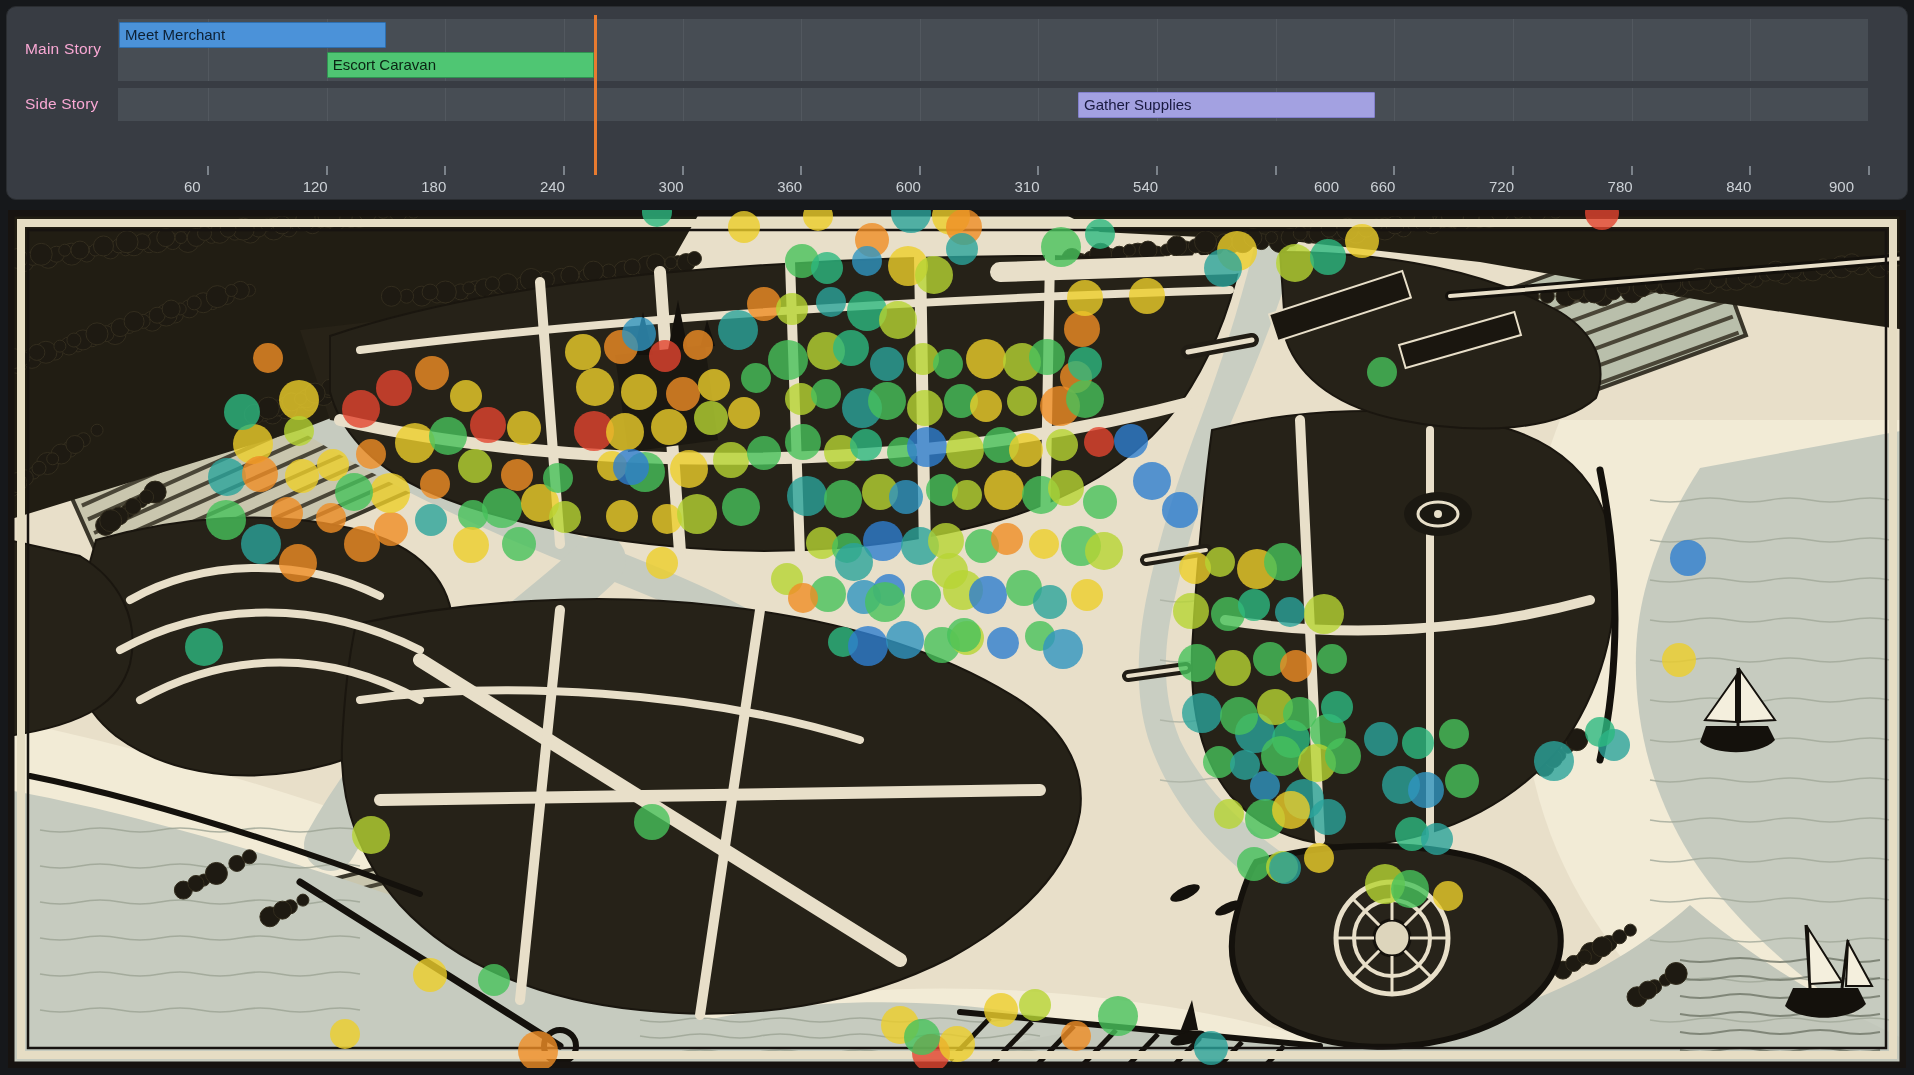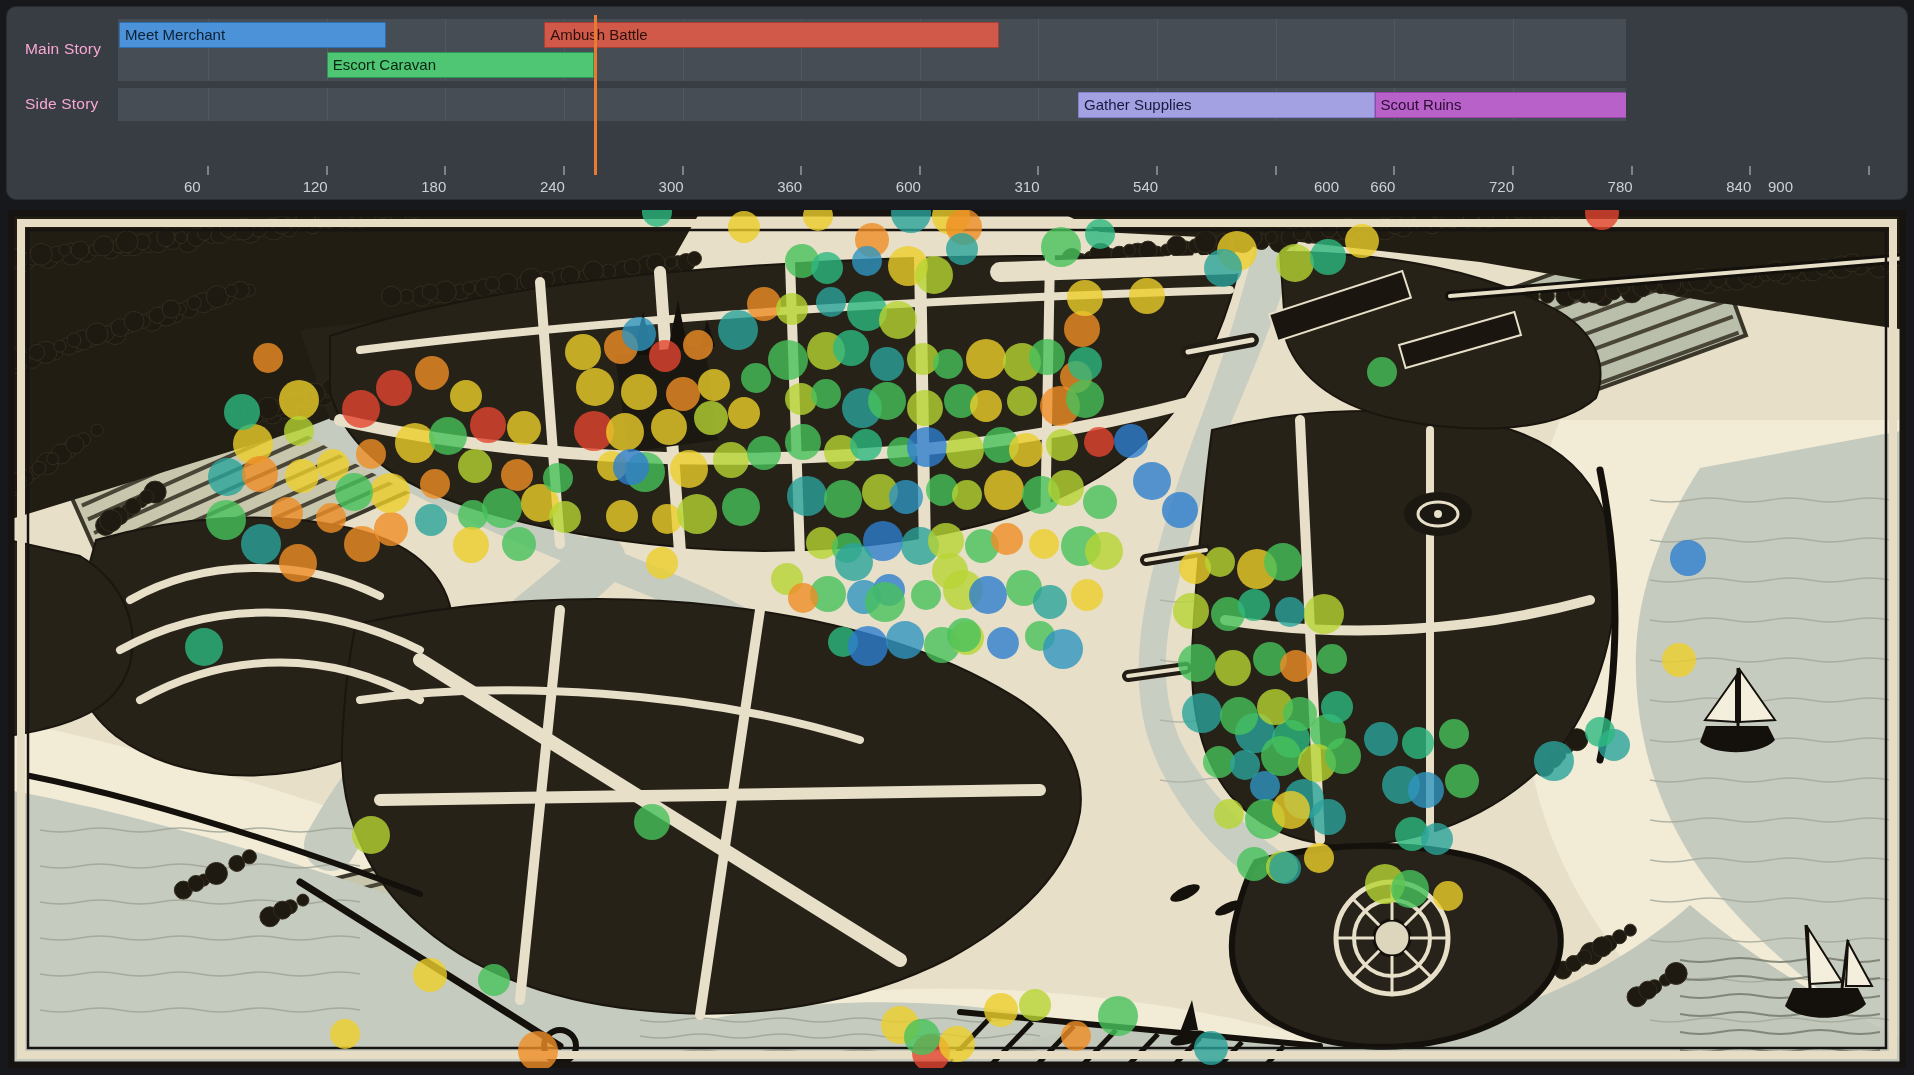--- a/index.html
+++ b/index.html
@@ -6,21 +6,21 @@
   body{
     width:1914px;height:1075px;overflow:hidden;position:relative;
     background:#16181b;font-family:"Liberation Sans",sans-serif;
   }
   
   .panel{
     position:absolute;left:6px;top:6px;width:1902px;height:194px;
     background:#383c43;border:1px solid #2a2d31;border-radius:10px;box-sizing:border-box;
   }
   .row-label{position:absolute;left:18px;font-size:15.5px;color:#f9a8d4;letter-spacing:.2px}
-  .track{position:absolute;left:111px;width:1508px;background:#474d54;overflow:hidden}
+  .track{position:absolute;left:111px;width:1750px;background:#474d54;overflow:hidden}
   #track-0{top:12px;height:62px}
   #track-1{top:81px;height:33px}
   .grid{position:absolute;top:0;bottom:0;width:1px;background:#52585f}
   .qbar{
     position:absolute;height:26px;box-sizing:border-box;border:1px solid;
     font-size:15px;line-height:23px;padding-left:5px;white-space:nowrap;overflow:hidden;
     border-radius:1px;font-weight:500;cursor:pointer;
   }
   .tick{position:absolute;top:159px;width:2px;height:9px;background:#7b828a}
   .tick-label{position:absolute;top:171px;width:48px;text-align:left;font-size:15px;color:#ccd1d6}
@@ -45,41 +45,39 @@
       <div class="grid" style="left: 801.824px;"></div>
       <div class="grid" style="left: 920.456px;"></div>
       <div class="grid" style="left: 1039.09px;"></div>
       <div class="grid" style="left: 1157.72px;"></div>
       <div class="grid" style="left: 1276.35px;"></div>
       <div class="grid" style="left: 1394.98px;"></div>
       <div class="grid" style="left: 1513.62px;"></div>
       <div class="grid" style="left: 1632.25px;"></div>
       <div class="grid" style="left: 1750.88px;"></div>
       <div class="qbar" style="left: 1.058px; width: 266.922px; top: 3px; background: rgb(75, 146, 217); border-color: rgb(46, 111, 176); color: rgb(13, 32, 51);">Meet Merchant</div>
-      <div class="qbar" style="left: 426.156px; width: 454.756px; top: 3px; background: rgb(208, 89, 74); border-color: rgb(168, 63, 50); color: rgb(45, 16, 10);">Ambush Battle</div>
       <div class="qbar" style="left: 208.664px; width: 266.922px; top: 33px; background: rgb(79, 198, 115); border-color: rgb(47, 147, 81); color: rgb(10, 36, 19);">Escort Caravan</div>
     </div>
   <div class="track" id="track-1">
       <div class="grid" style="left: 90.032px;"></div>
       <div class="grid" style="left: 208.664px;"></div>
       <div class="grid" style="left: 327.296px;"></div>
       <div class="grid" style="left: 445.928px;"></div>
       <div class="grid" style="left: 564.56px;"></div>
       <div class="grid" style="left: 683.192px;"></div>
       <div class="grid" style="left: 801.824px;"></div>
       <div class="grid" style="left: 920.456px;"></div>
       <div class="grid" style="left: 1039.09px;"></div>
       <div class="grid" style="left: 1157.72px;"></div>
       <div class="grid" style="left: 1276.35px;"></div>
       <div class="grid" style="left: 1394.98px;"></div>
       <div class="grid" style="left: 1513.62px;"></div>
       <div class="grid" style="left: 1632.25px;"></div>
       <div class="grid" style="left: 1750.88px;"></div>
       <div class="qbar" style="left: 960px; width: 296.58px; top: 4px; background: rgb(163, 161, 225); border-color: rgb(131, 128, 205); color: rgb(25, 26, 64);">Gather Supplies</div>
-      <div class="qbar" style="left: 1256.58px; width: 494.3px; top: 4px; background: rgb(183, 97, 201); border-color: rgb(154, 68, 175); color: rgb(42, 12, 51);">Scout Ruins</div>
     </div>
   <div id="axis">
       <div class="tick" style="left: 200.032px;"></div>
       <div class="tick-label" style="left: 177.032px;">60</div>
       <div class="tick" style="left: 318.664px;"></div>
       <div class="tick-label" style="left: 295.664px;">120</div>
       <div class="tick" style="left: 437.296px;"></div>
       <div class="tick-label" style="left: 414.296px;">180</div>
       <div class="tick" style="left: 555.928px;"></div>
       <div class="tick-label" style="left: 532.928px;">240</div>
@@ -97,21 +95,21 @@
       <div class="tick-label" style="left: 1307px;">600</div>
       <div class="tick" style="left: 1386.35px;"></div>
       <div class="tick-label" style="left: 1363.35px;">660</div>
       <div class="tick" style="left: 1504.98px;"></div>
       <div class="tick-label" style="left: 1481.98px;">720</div>
       <div class="tick" style="left: 1623.62px;"></div>
       <div class="tick-label" style="left: 1600.62px;">780</div>
       <div class="tick" style="left: 1742.25px;"></div>
       <div class="tick-label" style="left: 1719.25px;">840</div>
       <div class="tick" style="left: 1860.88px;"></div>
-      <div class="tick-label" style="left: 1761px;">900</div>
+      <div class="tick-label" style="left: 1822px;">900</div>
     </div>
   <div id="playhead" style="left: 587.063px; background: rgb(232, 123, 48);"></div>
 </section>
 
 <div class="map-area">
 <svg id="map-svg" width="1898" height="858" viewBox="8 210 1898 858">
 
   <rect x="8" y="210" width="1898" height="858" fill="#e8dfc9"></rect>
 
   <g>

